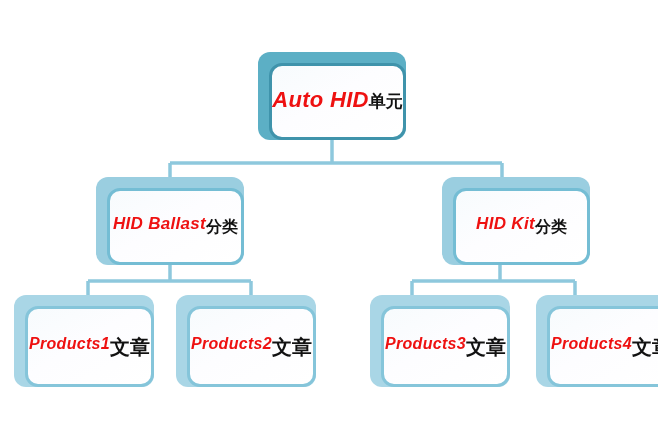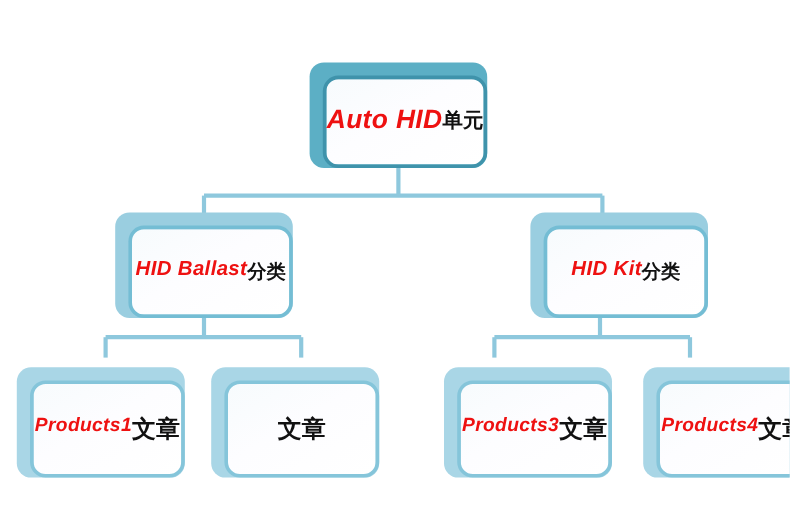--- a/index.html
+++ b/index.html
@@ -37,21 +37,21 @@
   .lvl2{width:148px;height:88px;top:177px;border-radius:32px;}
   .lvl2.left{left:96px;}
   .lvl2.right{left:414px;margin-left:28px;}
   .lvl2 .back{background:#9acee0;}
   .lvl2 .front{left:11px;top:11px;width:137px;height:77px;
                border:3px solid #74bdd4;border-radius:13px;}
   .lvl2 .title{font-size:17px;margin-bottom:4px;}
   .lvl2 .sub{font-size:16px;}
 
   
-  .lvl3{width:140px;height:92px;top:306px;}
+  .lvl3{width:140px;height:92px;top:295px;}
   .lvl3 .back{background:#a9d6e6;}
   .lvl3 .front{left:11px;top:11px;width:129px;height:81px;
                border:3px solid #85c5da;border-radius:13px;}
   .lvl3 .title{font-size:16px;margin-bottom:5px;}
   .lvl3 .sub{font-size:20px;font-family:Liberation Serif, serif;}
   .p1{left:14px;} .p2{left:176px;} .p3{left:338px;margin-left:32px;} .p4{left:500px;margin-left:36px;}
 </style>
 </head>
 <body>
 
@@ -107,20 +107,21 @@
     <div class="back"></div>
     <div class="front">
       <div class="title">Products1</div>
       <div class="sub">文章</div>
     </div>
   </div>
 
   <div class="node lvl3 p2">
     <div class="back"></div>
     <div class="front">
+      <div class="title">Products2</div>
       <div class="sub">文章</div>
     </div>
   </div>
 
   <div class="node lvl3 p3">
     <div class="back"></div>
     <div class="front">
       <div class="title">Products3</div>
       <div class="sub">文章</div>
     </div>

